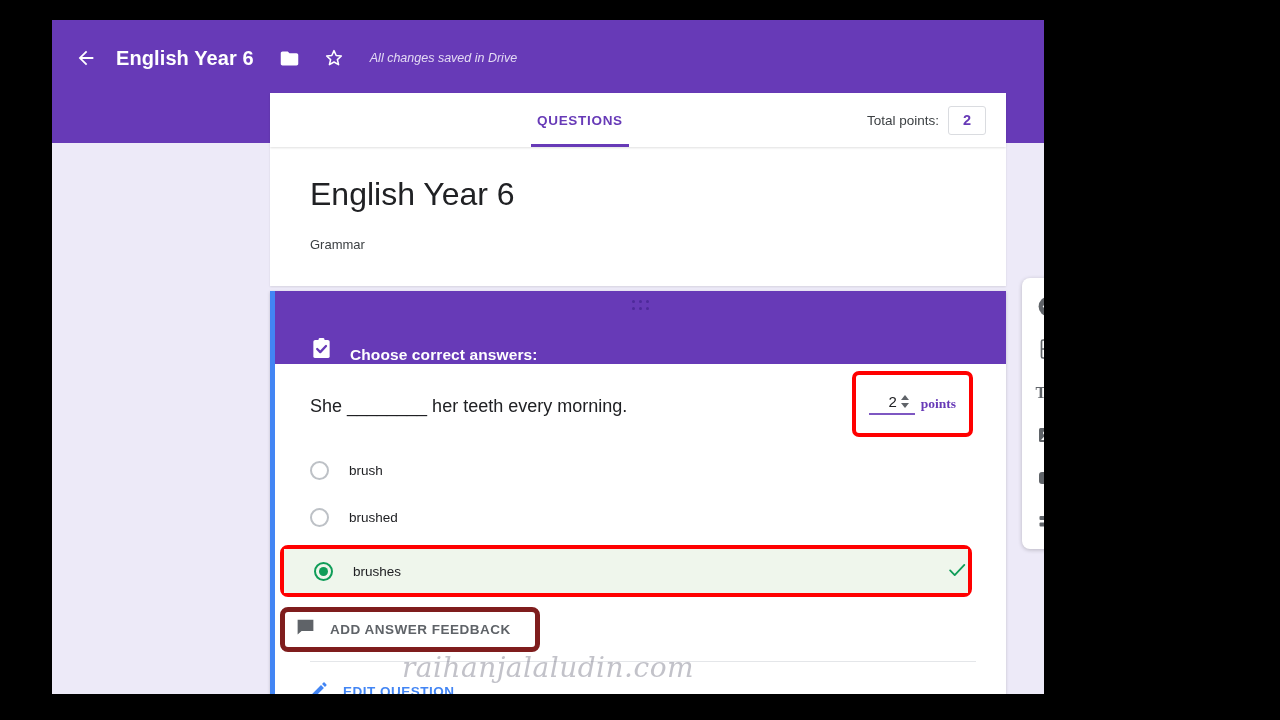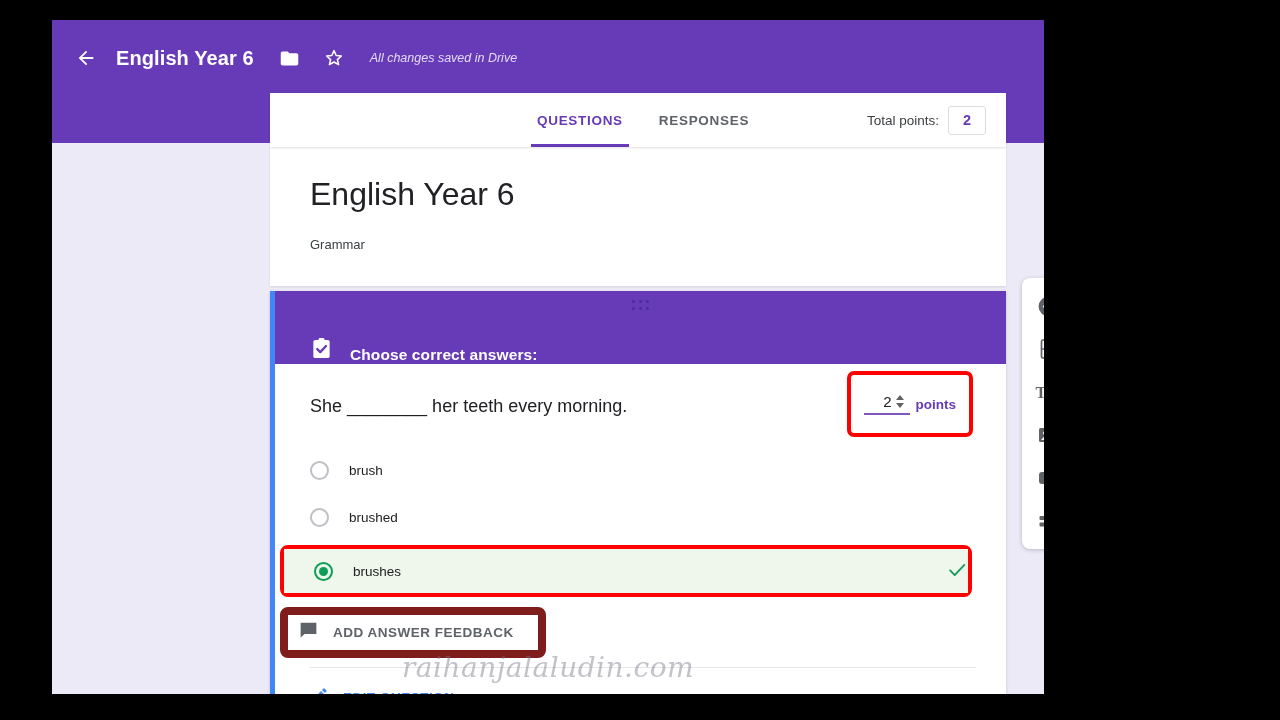--- a/index.html
+++ b/index.html
@@ -298,20 +298,21 @@
     width: 0; height: 0;
     border-left: 4.5px solid transparent;
     border-right: 4.5px solid transparent;
   }
   #spin-up { border-bottom: 5px solid #5F6368; }
   #spin-down { border-top: 5px solid #5F6368; }
   #points-label {
     font-size: 13.5px;
     color: #673AB7;
     font-weight: bold;
+    font-family: Liberation Serif, serif;
   }
 
   
   #options {
     margin-top: 10px;
     padding: 0 20px 0 0;
   }
   .option-row {
     display: flex;
     align-items: center;
@@ -364,21 +365,21 @@
     margin-left: auto;
     color: #0F9D58;
     font-size: 21px;
     line-height: 1;
     font-weight: normal;
   }
 
   
   #feedback-annot {
     display: inline-block;
-    border: 8px solid #7f1d1d;
+    border: 5px solid #7f1d1d;
     border-radius: 8px;
     margin: 10px 0 0 5px;
     padding: 5px 24px 5px 10px;
     background: #ffffff;
   }
   #feedback-btn {
     display: flex;
     align-items: center;
     gap: 14px;
     cursor: pointer;
@@ -518,21 +519,20 @@
           </svg>
         </div>
       </div>
     </div>
 
     <div id="doc">
 
       <div id="tabcard">
         <div id="tabs">
           <div class="tab active">QUESTIONS</div>
-          <div class="tab">RESPONSES</div>
         </div>
         <div id="total-points">
           <span id="total-points-label">Total points:</span>
           <span id="total-points-value">2</span>
         </div>
       </div>
 
       <div id="titlecard">
         <div id="form-title">English Year 6</div>
         <div id="form-description">Grammar</div>

